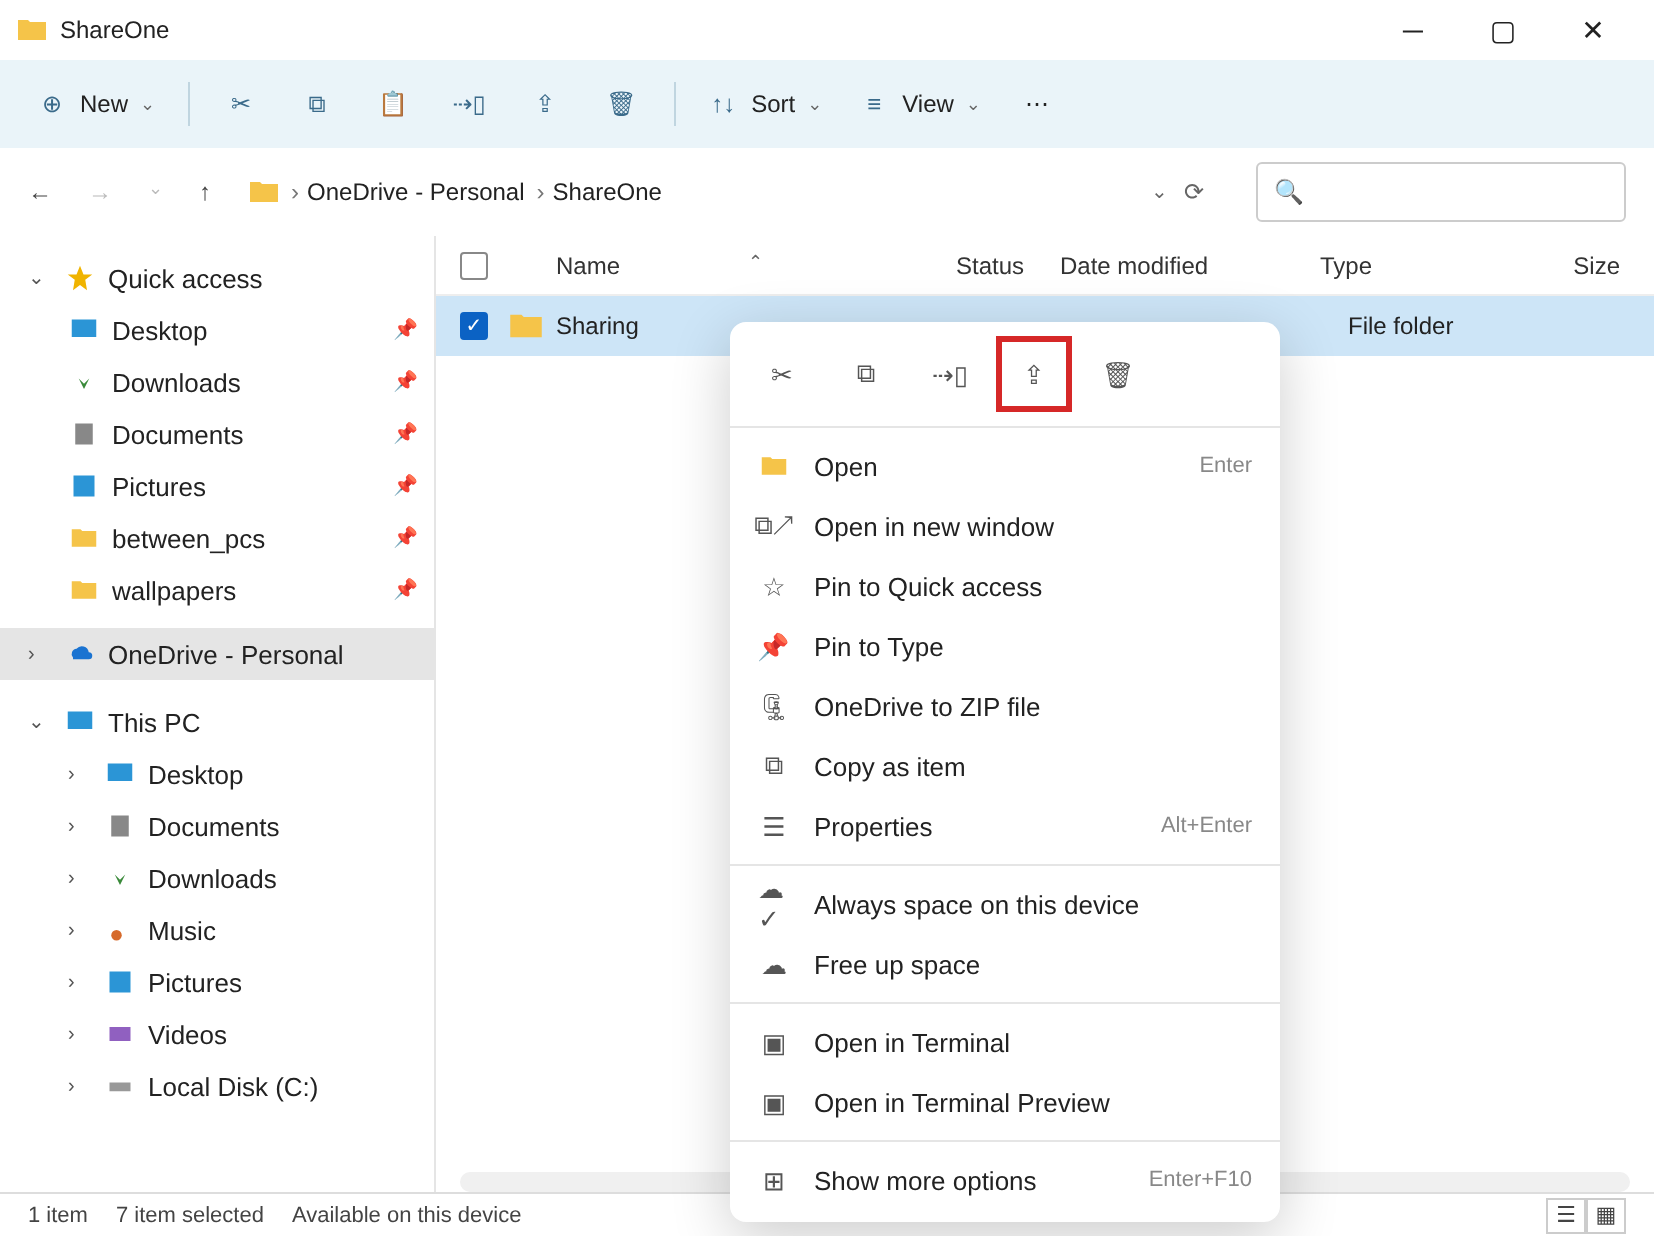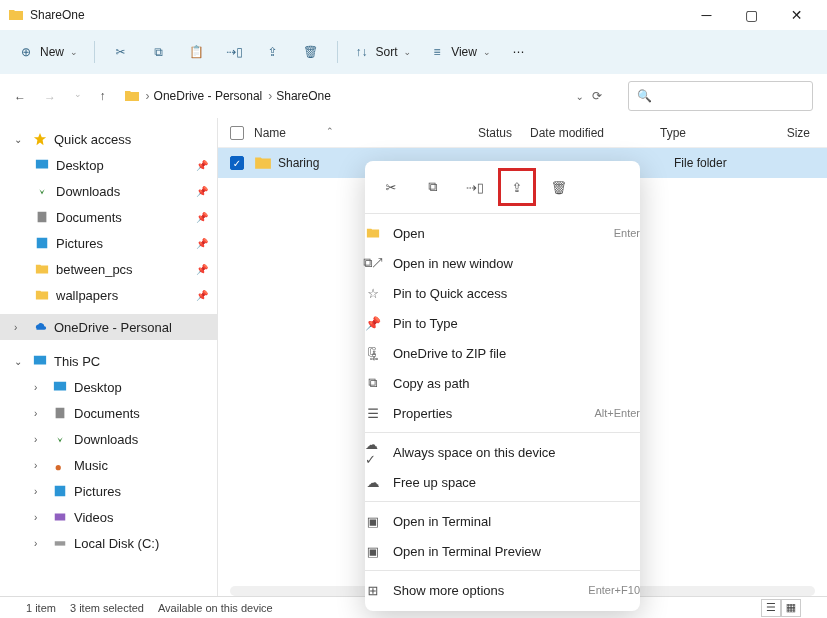--- a/index.html
+++ b/index.html
@@ -40,45 +40,45 @@
   .side-item .exp { width: 12px; color: #555; font-size: 10px; }
   .side-item .icon { width: 16px; height: 16px; display: flex; align-items: center; justify-content: center; }
   .side-item.indent { padding-left: 34px; }
   .side-item.indent2 { padding-left: 34px; }
   .side-item .pin { margin-left: auto; color: #aaa; font-size: 10px; }
   .side-item.selected { background: #e5e5e5; }
   
   
   .content { flex: 1; position: relative; }
   .col-header { display: flex; align-items: center; height: 30px; border-bottom: 1px solid #eee; padding-left: 12px; color: #333; font-size: 12px; }
-  .col-name { width: 230px; display: flex; gap: 0; }
+  .col-name { width: 230px; display: flex; gap: 24px; }
   .col-status { width: 70px; text-align: center; }
   .col-date { width: 130px; }
   .col-type { width: 100px; }
   .col-size { width: 50px; text-align: right; }
   .sort-arrow { font-size: 9px; color: #666; margin-left: 40px; }
   .row { display: flex; align-items: center; height: 30px; padding-left: 12px; }
   .row.selected { background: #cde5f7; }
   .row .check { width: 14px; height: 14px; border: 1px solid #888; border-radius: 2px; margin-right: 10px; display: flex; align-items: center; justify-content: center; font-size: 10px; }
   .row.selected .check { background: #0b62c4; border-color: #0b62c4; color: #fff; }
   .row .ficon { width: 18px; margin-right: 6px; }
   .col-header .check-h { width: 14px; height: 14px; border: 1px solid #888; border-radius: 2px; margin-right: 10px; }
   
   
   .ctxmenu { position: absolute; top: 161px; left: 365px; width: 275px; background: #fff; border-radius: 8px; box-shadow: 0 8px 30px rgba(0,0,0,0.2); padding: 6px 0; z-index: 100; font-size: 13px; }
   .ctx-icons { display: flex; justify-content: flex-start; gap: 18px; padding: 8px 14px 10px 14px; }
   .ctx-icons .cicon { width: 24px; height: 24px; display: flex; align-items: center; justify-content: center; color: #555; }
   .ctx-icons .highlighted { outline: 3px solid #d62828; outline-offset: 4px; }
   .ctx-sep { height: 1px; background: #e5e5e5; margin: 4px 0; }
-  .ctx-item { display: flex; align-items: center; padding: 7px 0; gap: 12px; }
+  .ctx-item { display: flex; align-items: center; padding: 7px 14px; gap: 12px; }
   .ctx-item .icon { width: 16px; height: 16px; display: flex; align-items: center; justify-content: center; color: #555; }
   .ctx-item .shortcut { margin-left: auto; color: #888; font-size: 11px; }
   
   
-  .statusbar { height: 22px; border-top: 1px solid #ddd; display: flex; align-items: center; padding: 0 26px; font-size: 11px; color: #444; gap: 14px; }
+  .statusbar { height: 22px; border-top: 1px solid #ddd; display: flex; align-items: center; padding: 0 14px; font-size: 11px; color: #444; gap: 14px; }
   .statusbar .view-toggles { margin-left: auto; display: flex; }
   .statusbar .vt { width: 20px; height: 18px; border: 1px solid #ccc; display: flex; align-items: center; justify-content: center; }
   
   
   .yellow-folder { fill: #f5c449; }
   .blue-monitor { fill: #2b95d6; }
   .dl-arrow { fill: #3a8a3a; }
   .doc-rect { fill: #888; }
   .pic-rect { fill: #2b95d6; }
   .cloud { fill: #1a73d1; }
@@ -389,21 +389,21 @@
   <div class="ctx-item">
     <span class="icon">📌</span>
     <span>Pin to Type</span>
   </div>
   <div class="ctx-item">
     <span class="icon">🗜</span>
     <span>OneDrive to ZIP file</span>
   </div>
   <div class="ctx-item">
     <span class="icon">⧉</span>
-    <span>Copy as path</span>
+    <span>Copy as item</span>
   </div>
   <div class="ctx-item">
     <span class="icon">☰</span>
     <span>Properties</span>
     <span class="shortcut">Alt+Enter</span>
   </div>
   <div class="ctx-sep"></div>
   <div class="ctx-item">
     <span class="icon">☁✓</span>
     <span>Always space on this device</span>
@@ -424,19 +424,19 @@
   <div class="ctx-sep"></div>
   <div class="ctx-item">
     <span class="icon">⊞</span>
     <span>Show more options</span>
     <span class="shortcut">Enter+F10</span>
   </div>
 </div>
 
 <div class="statusbar">
   <span>1 item</span>
-  <span>3 item selected</span>
+  <span>7 item selected</span>
   <span>Available on this device</span>
   <div class="view-toggles">
     <span class="vt">☰</span>
     <span class="vt">▦</span>
   </div>
 </div>
 
 </body></html>

